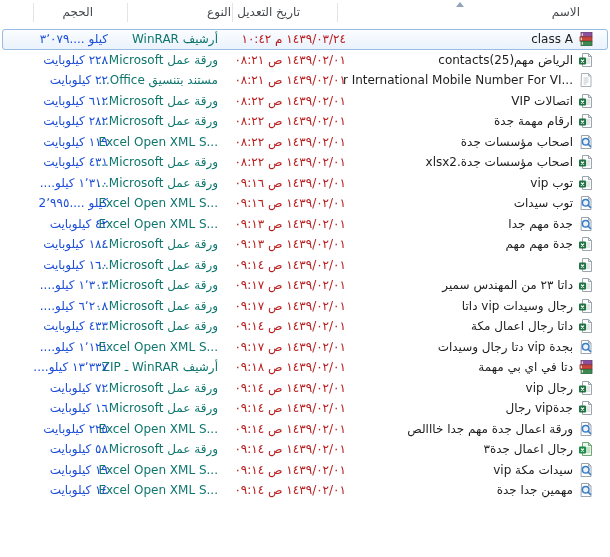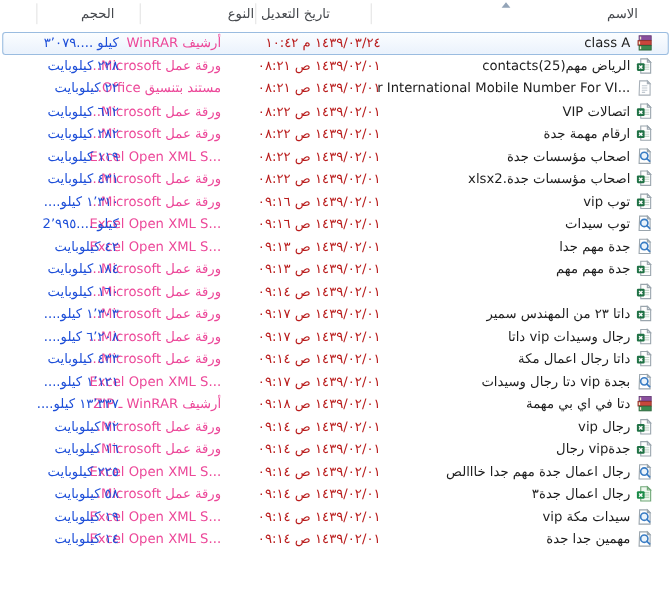--- a/index.html
+++ b/index.html
@@ -3,38 +3,38 @@
 <meta charset="utf-8">
 <style>
   html,body{margin:0;padding:0;width:610px;height:557px;background:#ffffff;overflow:hidden;}
   body{font-family:"DejaVu Sans","Liberation Sans",sans-serif;font-size:12px;direction:rtl;position:relative;}
   
   .header{position:absolute;top:0;left:0;right:0;height:26px;background:#ffffff;}
   .hlabel{position:absolute;top:5px;color:#45484d;white-space:nowrap;cursor:default;}
   .hl-name{right:30px;text-align:right;}
   .hl-date{right:310px;}
   .hl-type{right:379px;}
-  .hl-size{right:506px;text-align:right;}
+  .hl-size{right:517px;text-align:right;}
   .hsep{position:absolute;top:3px;height:19px;width:1px;background:#e4e4e4;}
   .hsep.s1{left:337px;}  .hsep.s2{left:232px;}  .hsep.s3{left:127px;}  .hsep.s4{left:33px;}
   .sort-arrow{position:absolute;top:2px;left:456px;width:0;height:0;
     border-left:4px solid transparent;border-right:4px solid transparent;
     border-bottom:5px solid #93a4b8;}
   
   .list{position:absolute;top:29px;left:0;right:0;}
   .row{position:relative;height:20.5px;}
   .row.selected::before{content:"";position:absolute;top:0;bottom:0;left:2px;right:2px;
     border:1px solid #9abce0;border-radius:3px;
     background:linear-gradient(#fbfdff,#eaf2fc);box-sizing:border-box;}
   .cell{position:absolute;top:0;height:100%;display:flex;align-items:center;
     white-space:nowrap;z-index:1;cursor:default;}
   .cell-name{right:16px;left:342px;direction:rtl;gap:5px;overflow:hidden;color:#1d1d1d;}
   .cell-name .icon{width:16px;height:16px;flex:0 0 16px;display:flex;align-items:center;justify-content:center;}
   .cell-date{right:264px;color:#b91c1c;direction:rtl;}
-  .cell-type{right:409px;color:#ec4899;direction:rtl;}
+  .cell-type{right:392px;color:#0f766e;direction:rtl;}
   .cell-size{right:502px;color:#1d4ed8;direction:ltr;text-align:right;}
 </style>
 </head>
 <body>
 
 <div class="header">
   <span class="hlabel hl-name">الاسم</span>
   <span class="hlabel hl-date">تاريخ التعديل</span>
   <span class="hlabel hl-type">النوع</span>
   <span class="hlabel hl-size">الحجم</span>
@@ -424,21 +424,21 @@
   <div class="row">
     <div class="cell cell-name">
       <span class="icon">
           <svg width="16" height="16" viewBox="0 0 16 16">
             <path d="M3.5 1.5h7l2.5 2.5v10.5h-10z" fill="#ffffff" stroke="#9aa5ad"></path>
             <path d="M10.5 1.5v2.5h2.5z" fill="#e8eef2" stroke="#9aa5ad"></path>
             <circle cx="7.7" cy="7.7" r="3.3" fill="#eaf3fb" stroke="#3b7dc4" stroke-width="1.5"></circle>
             <path d="M10.1 10.1l2.4 2.4" stroke="#3b7dc4" stroke-width="1.6" stroke-linecap="round"></path>
           </svg>
         </span>
-      <bdi class="fname">رجال اعمال جدة مهم جدا خااالص</bdi>
+      <bdi class="fname">ورقة اعمال جدة مهم جدا خااالص</bdi>
     </div>
     <div class="cell cell-date">١٤٣٩/٠٢/٠١ ص ٠٩:١٤</div>
     <div class="cell cell-type">
         <bdi>Excel Open XML S...</bdi>
       </div>
     <div class="cell cell-size">٢٢٥ كيلوبايت</div>
   </div>
 
   <div class="row">
     <div class="cell cell-name">

